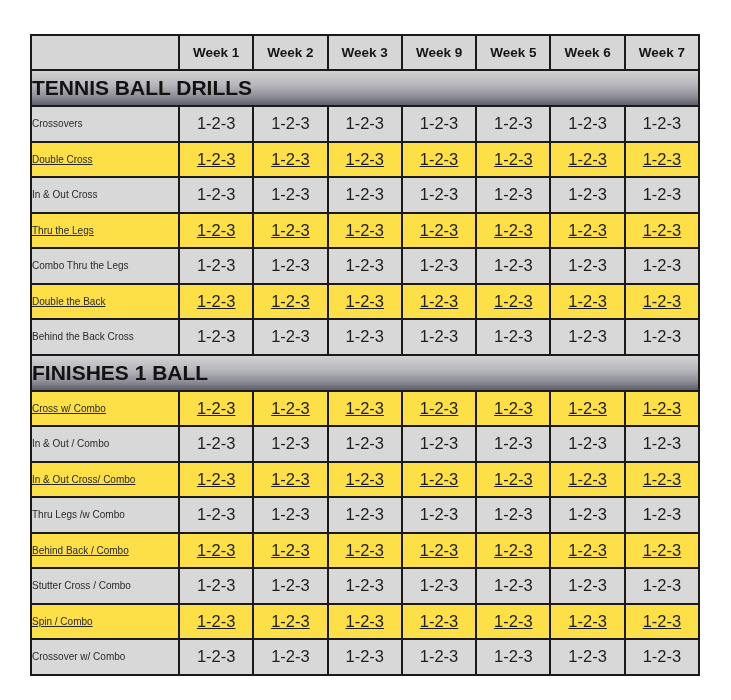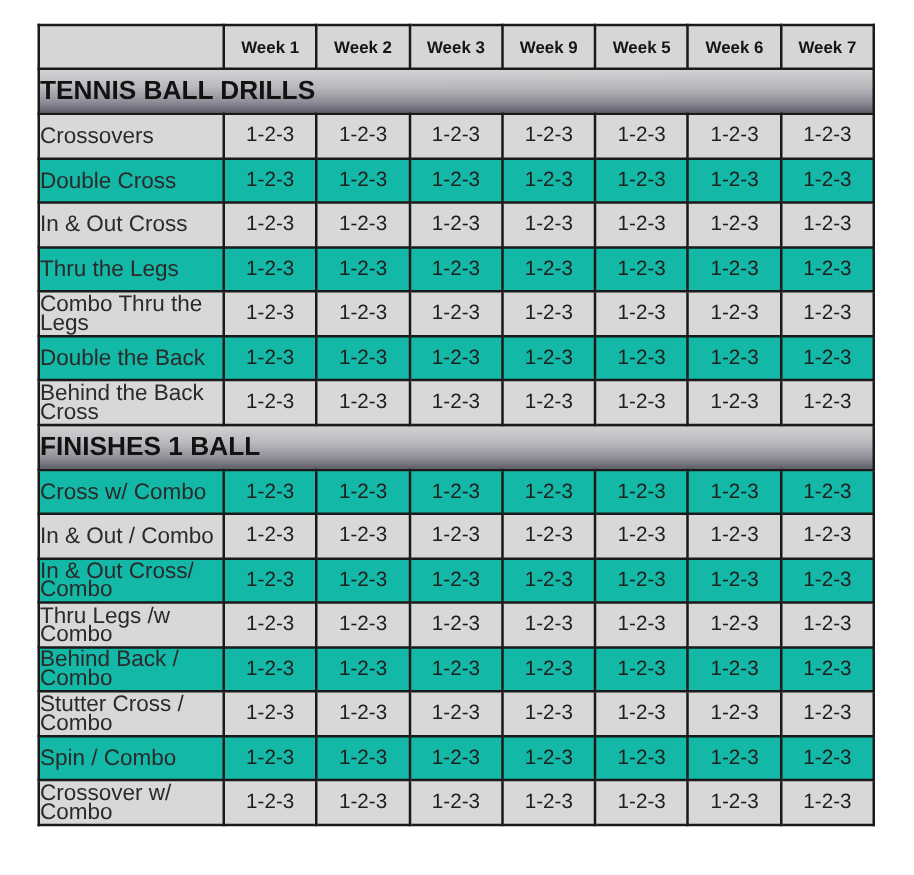--- a/index.html
+++ b/index.html
@@ -1,18 +1,18 @@
 <!DOCTYPE html>
 <html><head>
 <meta charset="utf-8">
 <style>
   html, body { margin: 0; padding: 0; background: #ffffff; }
   body { width: 731px; height: 700px; overflow: hidden; position: relative; font-family: "Liberation Sans", sans-serif; }
   table.sheet {
-    position: absolute; left: 30px; top: 19px;
+    position: absolute; left: 30px; top: 34px;
     border-collapse: collapse; table-layout: fixed;
     width: 668px;
   }
   table.sheet td, table.sheet th {
     border: 2px solid #1a1a1a;
     padding: 0;
     box-sizing: border-box;
   }
   col.c-name { width: 148px; }
   col.c-week { width: 74.3px; }
@@ -21,23 +21,23 @@
     font-weight: bold; font-size: 13.5px; color: #151515; text-align: center;
   }
   th.corner { background: #d6d6d6; }
   td.section {
     height: 36px;
     background: linear-gradient(to bottom, #d2d2d4 0%, #b8b8bd 40%, #8e8e98 75%, #5e5e6c 100%);
     font-weight: bold; font-size: 21px; color: #121212; text-align: left;
     padding-left: 7px;
   }
   tr.grey td { background: #d8d8d8; }
-  tr.white td { background: #14b8a6; }
+  tr.white td { background: #fde047; text-decoration: underline; }
   td.name {
-    font-size: 18px; color: #2a2a2a; padding-left: 7px; padding-right: 4px;
+    font-size: 10px; color: #2a2a2a; padding-left: 7px; padding-right: 4px;
     height: 35.5px; vertical-align: middle; line-height: 15px;
   }
   td.val {
     font-size: 16.5px; color: #1e1e1e; text-align: center; vertical-align: middle;
   }
 </style>
 </head>
 <body>
 
 <table class="sheet">

